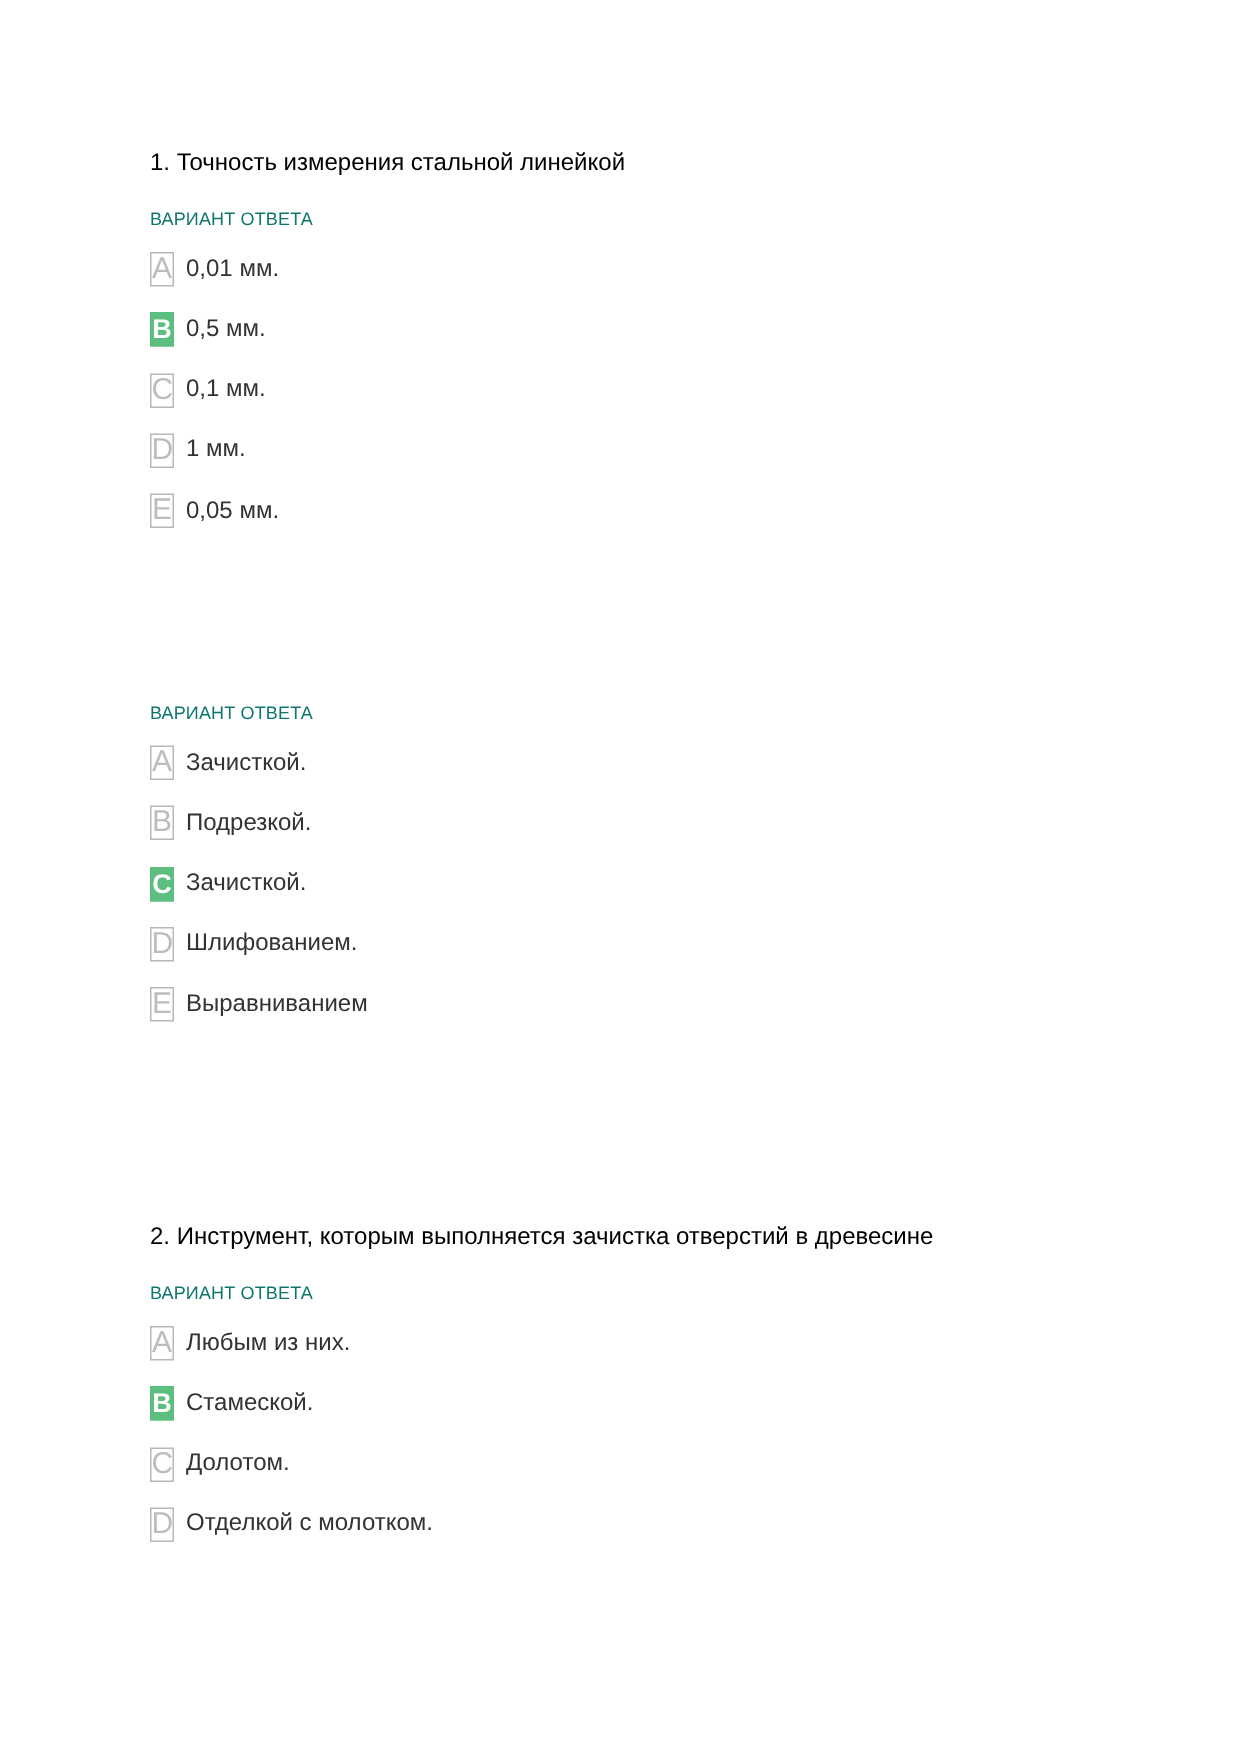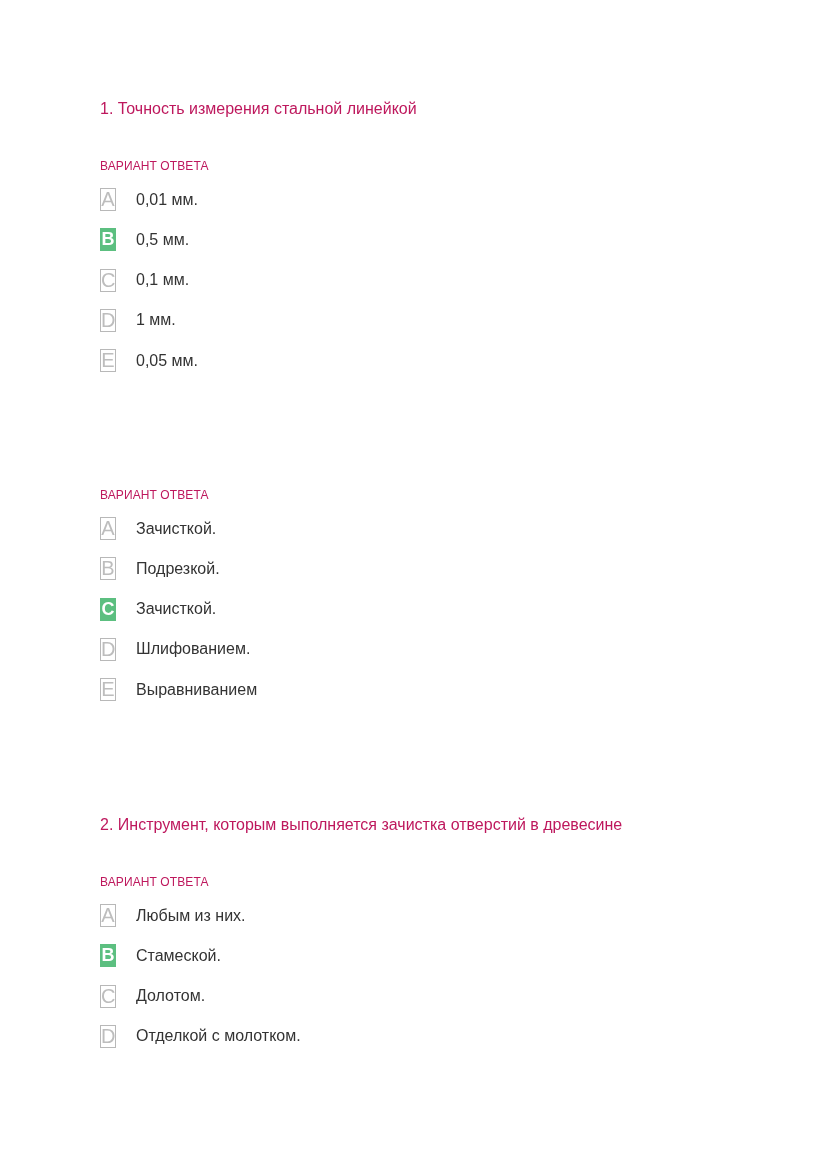--- a/index.html
+++ b/index.html
@@ -15,30 +15,30 @@
       color: #333333;
       overflow: hidden;
     }
     .question {
       position: absolute;
       left: 100px;
     }
     .q-title {
       font-size: 16px;
       line-height: 20px;
-      color: #be185d;
+      color: #000000;
       margin: 0;
       white-space: nowrap;
     }
     .variant-label {
       font-size: 12px;
       line-height: 14px;
-      color: #be185d;
+      color: #0f766e;
       text-transform: uppercase;
-      margin-top: 40px;
+      margin-top: 20px;
       letter-spacing: 0.1px;
     }
     .options {
       margin-top: 15px;
     }
     .option {
       display: flex;
       align-items: center;
       height: 23px;
       margin-bottom: 17.3px;
@@ -61,21 +61,21 @@
       background: #5cbf80;
       border-color: #5cbf80;
       color: #ffffff;
       font-weight: bold;
       font-size: 18px;
     }
     .opt-text {
       font-size: 16px;
       line-height: 20px;
       color: #333333;
-      margin-left: 20px;
+      margin-left: 8px;
       white-space: nowrap;
     }
   </style>
 </head>
 <body>
 
 <div class="question" style="top:99px;">
   <p class="q-title">1. Точность измерения стальной линейкой</p>
   <div class="variant-label">ВАРИАНТ ОТВЕТА</div>
   <div class="options">

